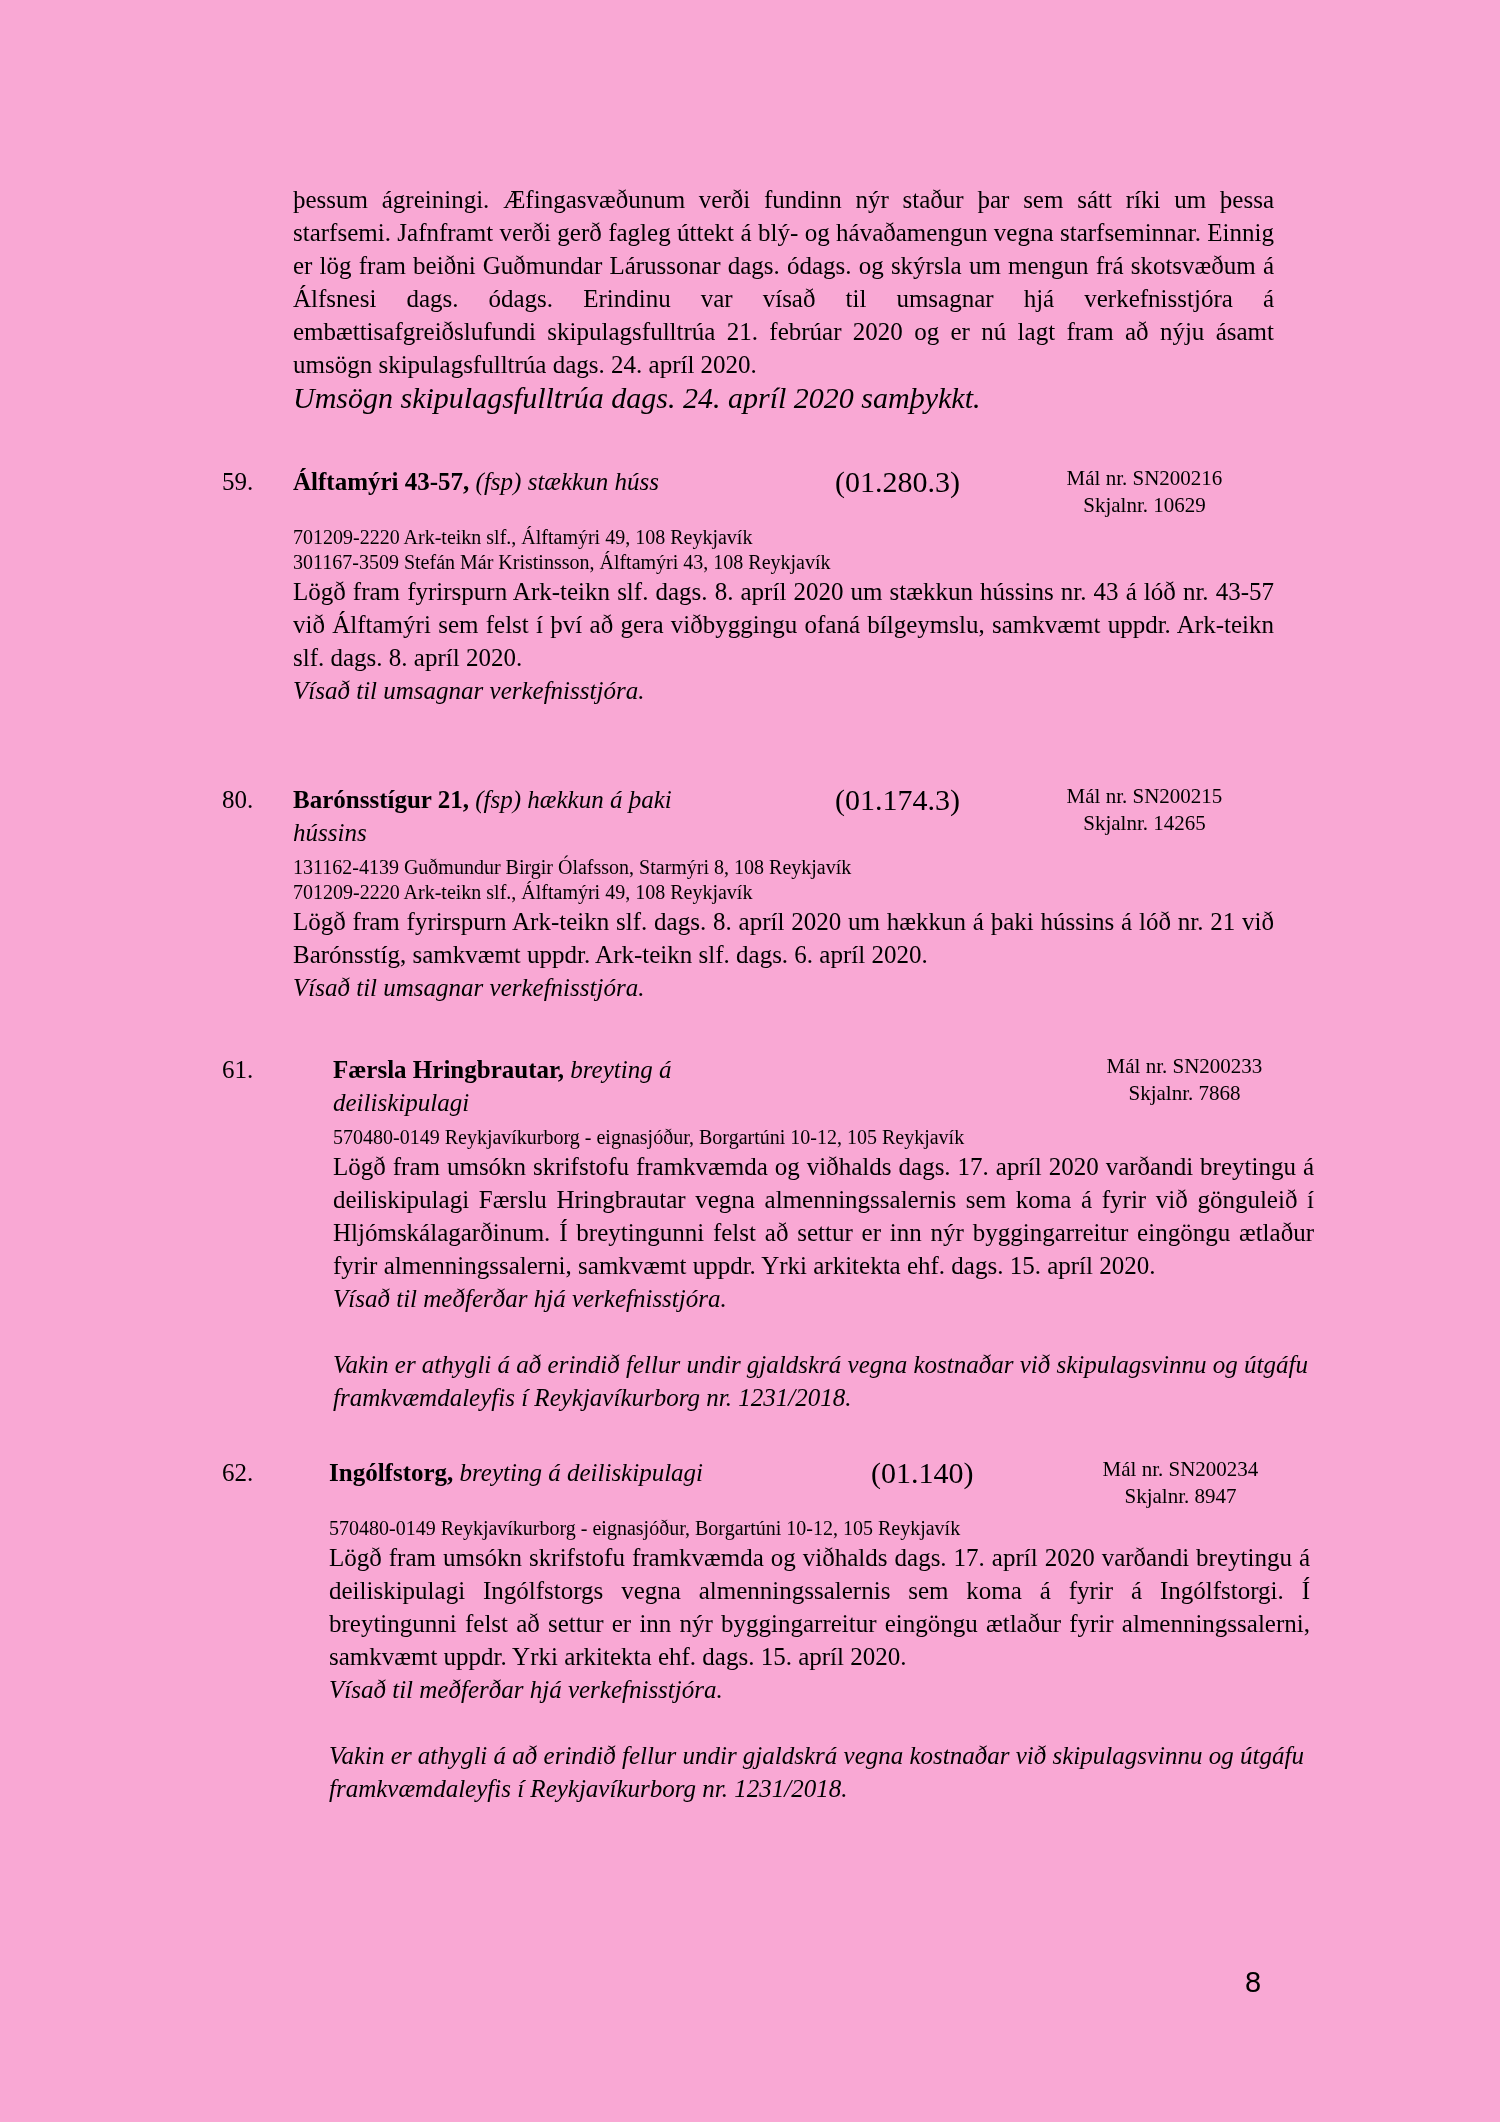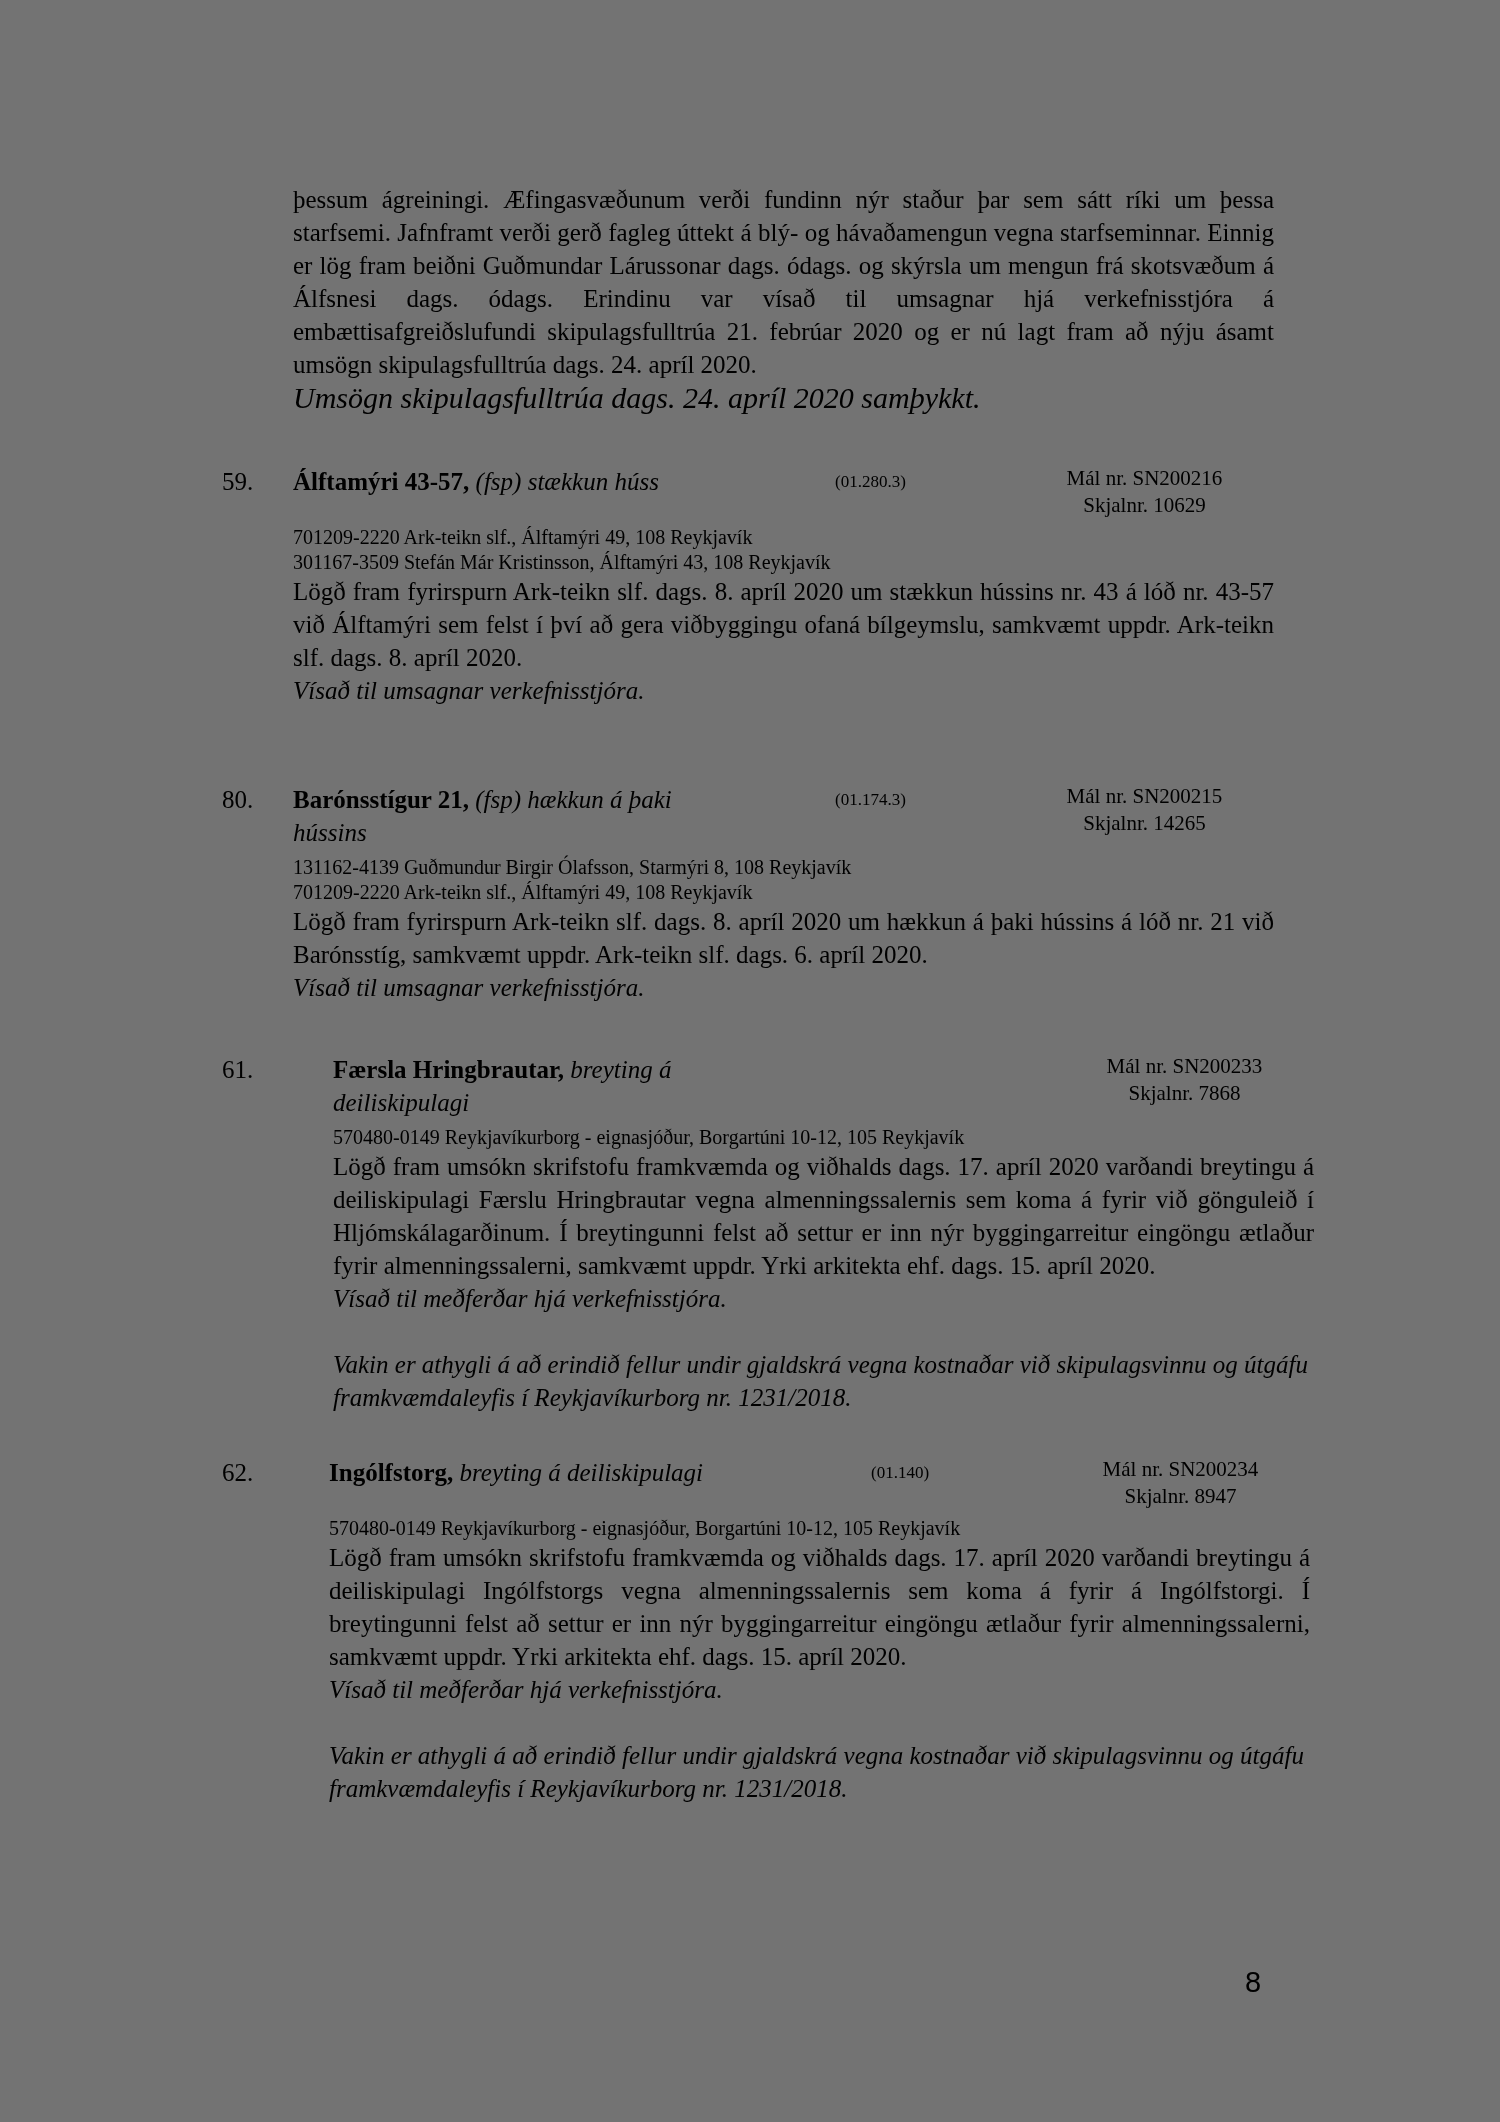--- a/index.html
+++ b/index.html
@@ -1,20 +1,20 @@
 <!DOCTYPE html>
 <html><head>
 <meta charset="utf-8">
 <style>
   html, body { margin:0; padding:0; background:#ffffff; }
   .page {
     position: relative;
     width: 1500px;
     height: 2122px;
-    background: #737373;
+    background: #f9a8d4;
     color: #000000;
     font-family: "Liberation Serif", serif;
     overflow: hidden;
   }
   .content {
     position: absolute;
     left: 222px;
     top: 183px;
     width: 1052px;
   }
@@ -51,21 +51,21 @@
     align-items: start;
   }
   .title-cell {
     font-size: 25px;
     line-height: 33px;
   }
   .t-bold { font-weight: bold; }
   .t-italic { font-style: italic; }
   .t-line2 { display: block; font-style: italic; }
   .code {
-    font-size: 17px;
+    font-size: 30px;
     line-height: 33px;
   }
   .meta {
     text-align: center;
     font-size: 21px;
     line-height: 27px;
   }
   .parties {
     margin-top: 6px;
     font-size: 20px;

